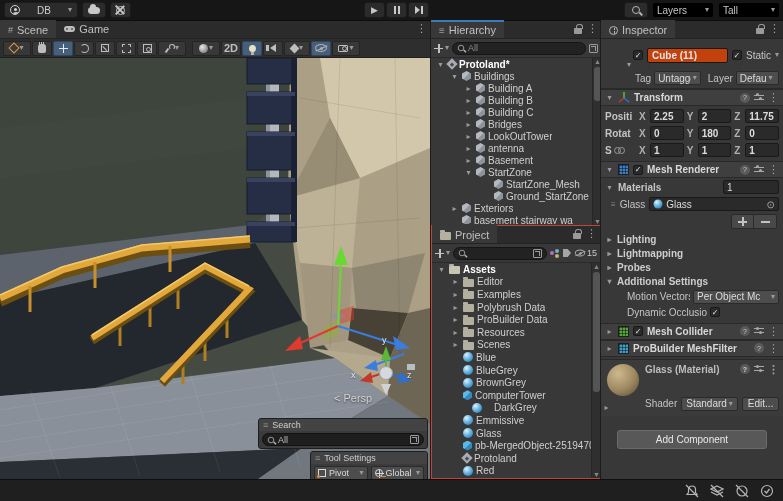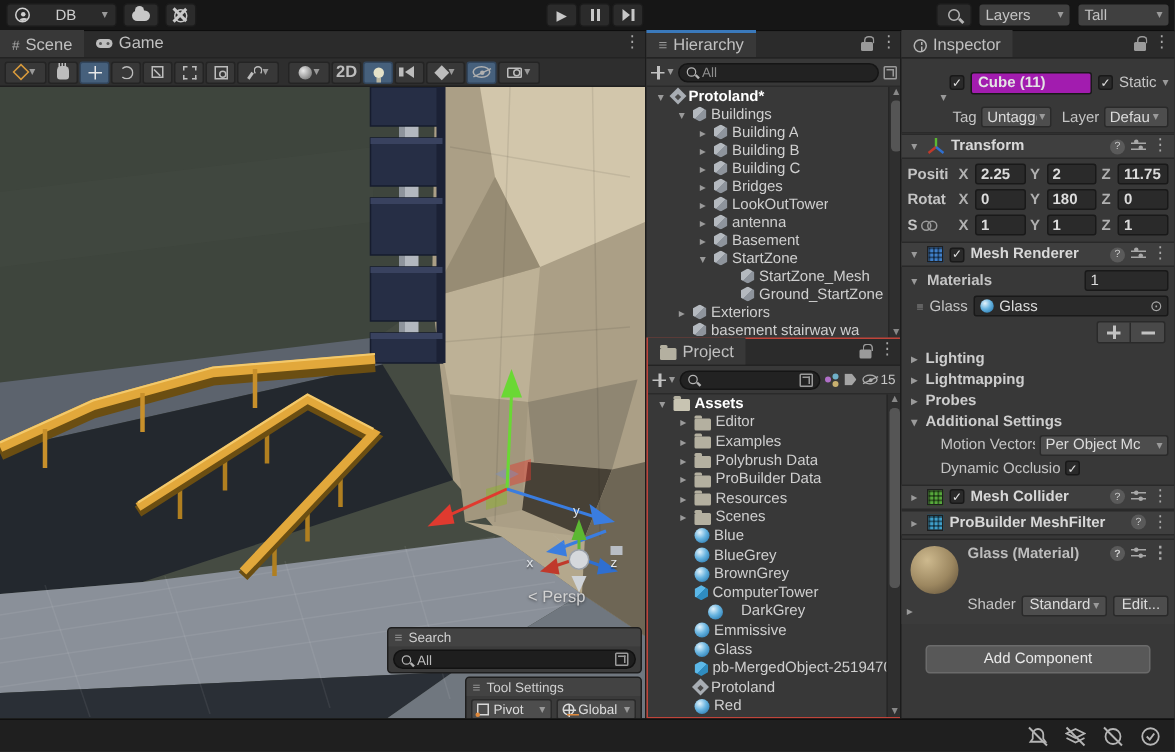--- a/index.html
+++ b/index.html
@@ -12,21 +12,21 @@
   #app{position:relative;width:783px;height:501px;}
 
   
   #topbar{position:absolute;left:0;top:0;width:783px;height:21px;background:var(--chrome);
     display:flex;align-items:center;border-bottom:1px solid #0d0d0d;}
   .tb-btn{height:16px;background:#2b2b2b;border:1px solid #1b1b1b;border-radius:3px;
     display:flex;align-items:center;gap:17px;padding:0 5px;margin-left:4px;font-size:10px;color:#cfcfcf;cursor:default;}
   .play-cluster{position:absolute;left:363px;top:2px;display:flex;}
   .play-cluster .tb-btn{margin-left:1px;width:21px;justify-content:center;}
   .tb-right{position:absolute;right:3px;top:2px;display:flex;align-items:center;}
-  .tb-drop{height:16px;width:62px;background:#404040;border:1px solid #161616;border-radius:3px;
+  .tb-drop{height:16px;width:62px;background:#000000;border:1px solid #161616;border-radius:3px;
     display:flex;align-items:center;font-size:10px;color:#c4c4c4;padding:0 4px;margin-left:4px;justify-content:space-between;text-align:center;}
   .chev{font-size:8px;color:#9a9a9a;line-height:1;}
 
   
   #scene-col{position:absolute;left:0;top:21px;width:430px;height:458px;background:var(--panel);}
   #mid-col{position:absolute;left:430px;top:21px;width:170px;height:458px;background:var(--panel);border-left:1px solid #1c1c1c;}
   #insp-col{position:absolute;left:600px;top:21px;width:183px;height:458px;background:var(--panel);border-left:1px solid #1c1c1c;}
 
   .tabbar{height:18px;background:var(--panel_dark);display:flex;align-items:flex-end;position:relative;border-bottom:1px solid #232323;}
   .tab{height:18px;display:flex;align-items:center;gap:4px;padding:0 8px;font-size:11px;color:#c0c0c0;background:transparent;}
@@ -160,21 +160,21 @@
   .i-globe::after{content:"";position:absolute;left:0;top:3px;width:8px;height:1px;background:#d8d8d8;box-shadow:2px 3px 0 #e08a3c;}
 
   
   .insp-body{font-size:10px;color:#c4c4c4;}
   .go-header{padding:4px 4px 3px 4px;border-bottom:1px solid #2a2a2a;}
   .go-r1{display:flex;align-items:center;gap:4px;}
   .go-r2{display:flex;align-items:center;gap:3px;margin-top:4px;padding-left:30px;}
   .cube-wrap{position:relative;width:24px;height:24px;flex:none;}
   .cube-wrap .chev{position:absolute;right:-2px;bottom:-2px;}
   .checkbox{width:10px;height:10px;background:#2a2a2a;border:1px solid #191919;border-radius:2px;color:#e0e0e0;font-size:8px;display:flex;align-items:center;justify-content:center;flex:none;}
-  .name-field{flex:1;height:15px;background:#a21caf;border:1px solid #191919;border-radius:2px;display:flex;align-items:center;padding:0 4px;color:#e4e4e4;font-weight:bold;min-width:0;}
+  .name-field{flex:1;height:15px;background:#c2410c;border:1px solid #191919;border-radius:2px;display:flex;align-items:center;padding:0 4px;color:#e4e4e4;font-weight:bold;min-width:0;}
   .mini-drop{height:14px;background:#4d4d4d;border:1px solid #2a2a2a;border-radius:2px;display:flex;align-items:center;gap:2px;padding:0 3px;color:#dcdcdc;min-width:0;}
   .mini-drop .lbl{overflow:hidden;white-space:nowrap;}
   .comp-head{height:17px;background:#3f3f3f;border-top:1px solid #292929;border-bottom:1px solid #292929;display:flex;align-items:center;gap:4px;padding:0 4px;}
   .comp-head .title{font-weight:bold;color:#d8d8d8;flex:1;overflow:hidden;white-space:nowrap;}
   .comp-body{padding:3px 4px 4px 4px;font-weight:bold;}
   .t-row{display:flex;align-items:center;gap:3px;margin-bottom:3px;}
   .t-label{width:31px;flex:none;overflow:hidden;white-space:nowrap;display:flex;align-items:center;gap:2px;}
   .axis{width:8px;flex:none;color:#b0b0b0;}
   .nfield{flex:1;height:14px;background:#2a2a2a;border:1px solid #191919;border-radius:2px;display:flex;align-items:center;padding:0 3px;color:#dcdcdc;min-width:0;}
   .mat-row{display:flex;align-items:center;gap:4px;padding:2px 4px;}
@@ -427,21 +427,21 @@
           <polygon points="400,314 398,325 412,323" fill="#2f6fd0"></polygon>
           <polygon points="374,303 379,307 368,298" fill="#cfd3d8"></polygon>
           <polygon points="381,326 391,326 386,337" fill="#cfd3d8"></polygon>
           <circle cx="386" cy="315" r="6.5" fill="#d5d8dc" stroke="#9aa0a8"></circle>
         </g>
       </svg>
 
       <span class="axis-lab" style="left:351px;top:312px;">x</span>
       <span class="axis-lab" style="left:382px;top:277px;">y</span>
       <span class="axis-lab" style="left:407px;top:312px;">z</span>
-      <span class="vp-label" style="left:352px;top:334px;">&lt; Persp</span>
+      <span class="vp-label" style="left:334px;top:334px;">&lt; Persp</span>
 
       <div class="overlay" style="left:258px;top:360px;width:170px;">
         <div class="ov-head">
           <span class="ov-grip">≡</span>
           <span>Search</span>
         </div>
         <div class="ov-body">
           <div class="ov-search-field">
             <span class="i-mag sm"></span>
             <span class="sp">All</span>

